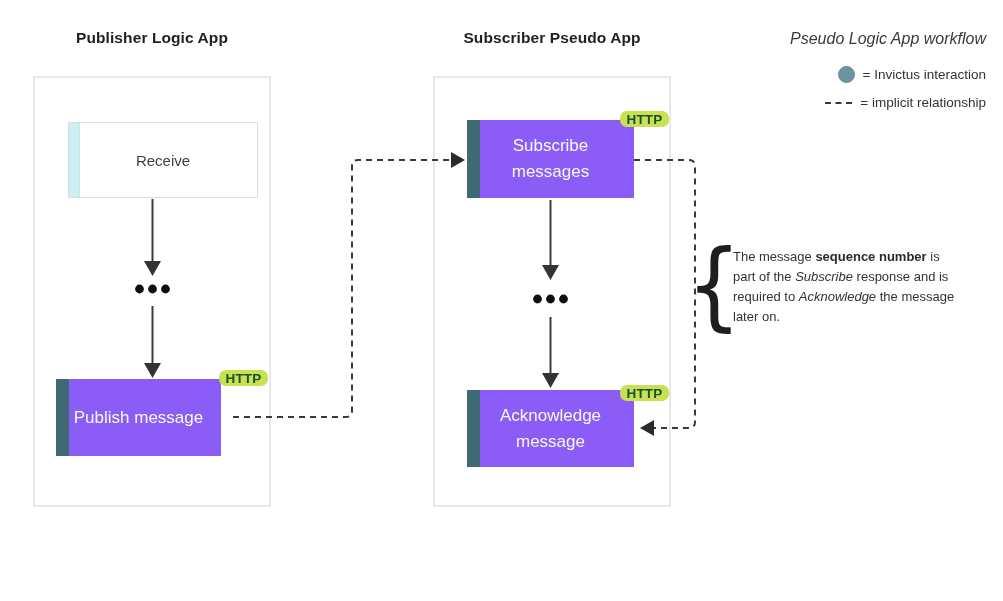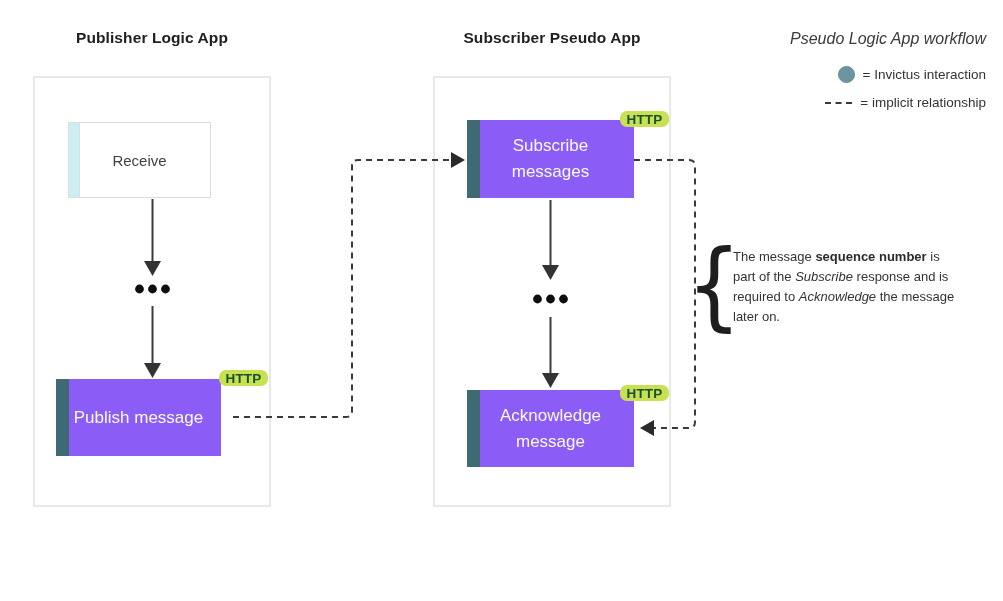--- a/index.html
+++ b/index.html
@@ -46,21 +46,21 @@
     align-items: center;
     justify-content: center;
     text-align: center;
   }
   .step-box .accent-band {
     position: absolute;
     left: 0; top: 0; bottom: 0;
   }
 
   .receive-box {
-    left: 68px; top: 122px; width: 143px; height: 76px;
+    left: 68px; top: 122px; width: 190px; height: 76px;
     background: #ffffff;
     border: 1px solid #dcdcdc;
     color: #3f3f3f;
     font-size: 15px;
   }
   .receive-box .accent-band { width: 11px; background: #cdeef2; border-right: 1px solid #c3e7eb; }
 
   .teal-box {
     background: #8b5cf6;
     color: #f7fafa;

